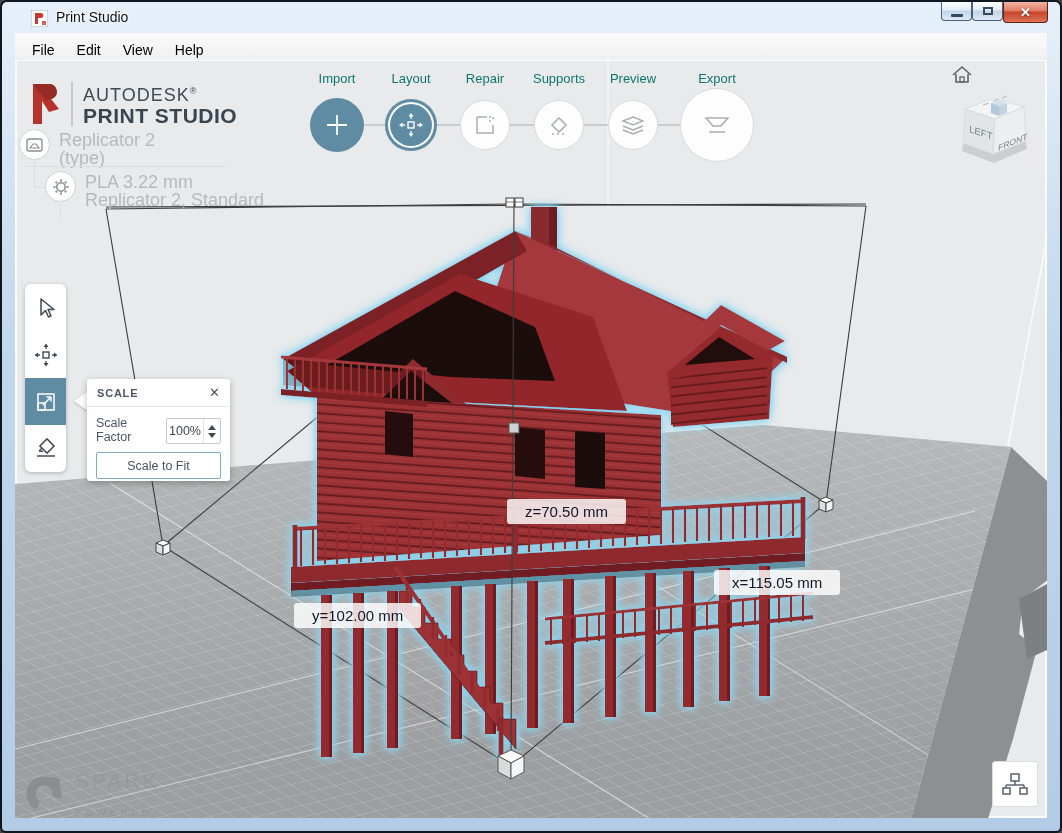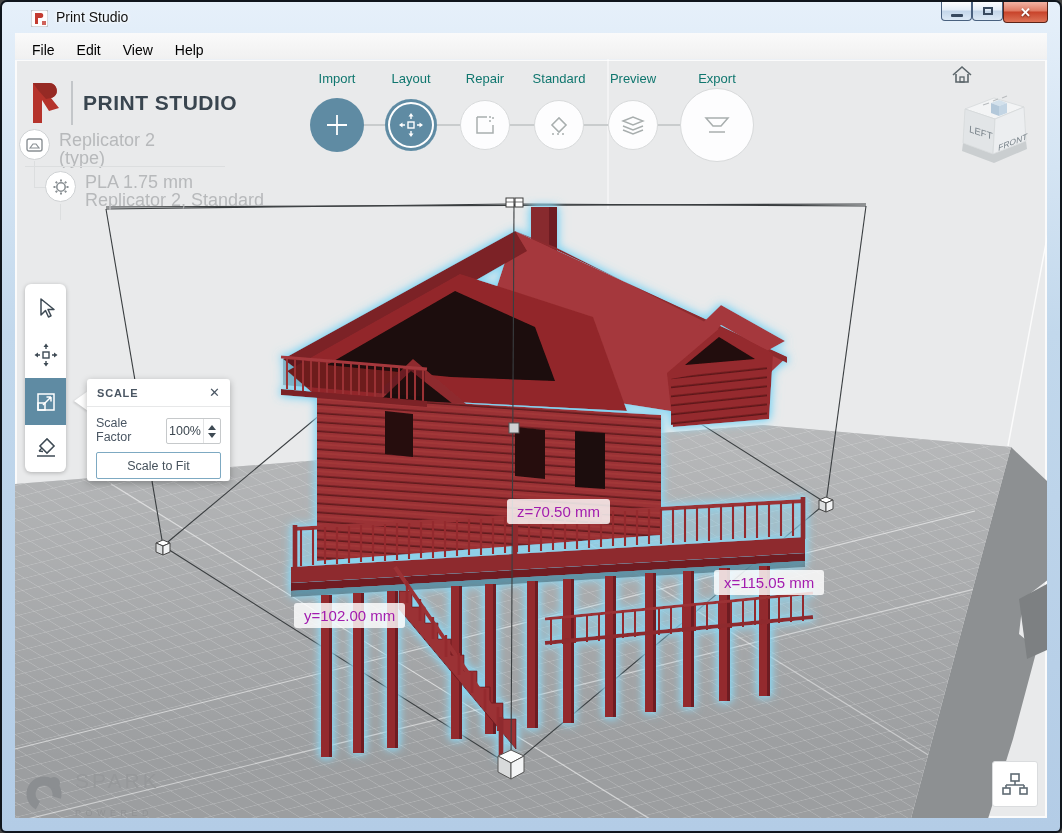--- a/index.html
+++ b/index.html
@@ -101,21 +101,21 @@
     align-items:center; justify-content:center; gap:3px; }
   .arr-up{ width:0;height:0;border-left:4px solid transparent;border-right:4px solid transparent;border-bottom:5px solid #3e4a54;}
   .arr-dn{ width:0;height:0;border-left:4px solid transparent;border-right:4px solid transparent;border-top:5px solid #3e4a54;}
   .sp-fit{ margin:8px 9px 0 9px; width:125px; height:27px; background:#fff;
     border:1px solid #7da9c2; border-radius:2px; font-size:12.5px; color:#46525c;
     display:flex; align-items:center; justify-content:center; }
 
   
   .dim{
     position:absolute; background:rgba(255,255,255,.82); border-radius:3px;
-    padding:4px 10px; font-size:15px; color:#a21caf; white-space:nowrap;
+    padding:4px 18px; font-size:15px; color:#0f172a; white-space:nowrap;
   }
 
   
   .spark{ position:absolute; left:8px; top:710px; display:flex; align-items:center; }
   .spark-text{ margin-left:10px; }
   .spark-name{ font-size:21px; letter-spacing:3px; color:#96989a; }
   .spark-tag{ font-size:9px; letter-spacing:4.5px; color:#919395; margin-top:15px; }
 
   
   .layout-btn{
@@ -418,20 +418,21 @@
       </g>
     </svg>
 
     <div class="brand">
       <svg class="brand-mark" viewBox="0 0 34 44">
         <path d="M4 2 h16 c9 0 11 13 2 15 l8 10 -10 3 -7 -11 v23 h-9 z" fill="#b5332b"></path>
         <path d="M4 2 h16 c9 0 11 13 2 15 l-5 1 -8 -9 z" fill="#962a24"></path>
       </svg>
       <div class="brand-sep"></div>
       <div>
+        <div class="brand-name"><span>AUTODESK</span><span class="brand-sup">®</span></div>
         <div class="brand-product">PRINT STUDIO</div>
       </div>
     </div>
 
     <div class="pcircle" style="left:4px;top:70px;">
       <svg width="17" height="14" viewBox="0 0 17 14">
         <rect x="1" y="1" width="15" height="12" rx="2" fill="none" stroke="#8a9094" stroke-width="1.4"></rect>
         <path d="M4 10 l3 -4 h3 l3 4 z" fill="none" stroke="#8a9094" stroke-width="1.2"></path>
       </svg>
     </div>
@@ -449,28 +450,28 @@
             <line x1="5.5" y1="0" x2="7.5" y2="0"></line>
           <line x1="-3.9" y1="-3.9" x2="-5.3" y2="-5.3"></line>
             <line x1="3.9" y1="3.9" x2="5.3" y2="5.3"></line>
           <line x1="-3.9" y1="3.9" x2="-5.3" y2="5.3"></line>
             <line x1="3.9" y1="-3.9" x2="5.3" y2="-5.3"></line>
         </g>
         <circle r="4.2" fill="none" stroke="#8a9094" stroke-width="1.6"></circle>
       </svg>
     </div>
     <div class="pline" style="left:45px;top:145px;width:1px;height:16px;"></div>
-    <div class="ptext" style="left:70px;top:114px;">PLA 1.75 mm</div>
+    <div class="ptext" style="left:70px;top:114px;">PLA 3.22 mm</div>
     <div class="ptext" style="left:70px;top:132px;">Replicator 2, Standard</div>
 
     <div class="step-line" style="left:322px;width:380px;"></div>
     <div class="step-label" style="left:277px;">Import</div>
     <div class="step-label" style="left:351px;">Layout</div>
     <div class="step-label" style="left:425px;">Repair</div>
-    <div class="step-label" style="left:499px;">Standard</div>
+    <div class="step-label" style="left:499px;">Supports</div>
     <div class="step-label" style="left:573px;">Preview</div>
     <div class="step-label" style="left:657px;">Export</div>
 
     <div class="circle done" style="left:295px;top:39px;width:54px;height:54px;">
       <svg width="24" height="24" viewBox="0 0 24 24">
         <path d="M12 2 V22 M2 12 H22" stroke="#fff" stroke-width="1.8"></path>
       </svg>
     </div>
     <div class="circle active" style="left:370px;top:40px;width:52px;height:52px;">
       <svg width="26" height="26" viewBox="-13 -13 26 26">

